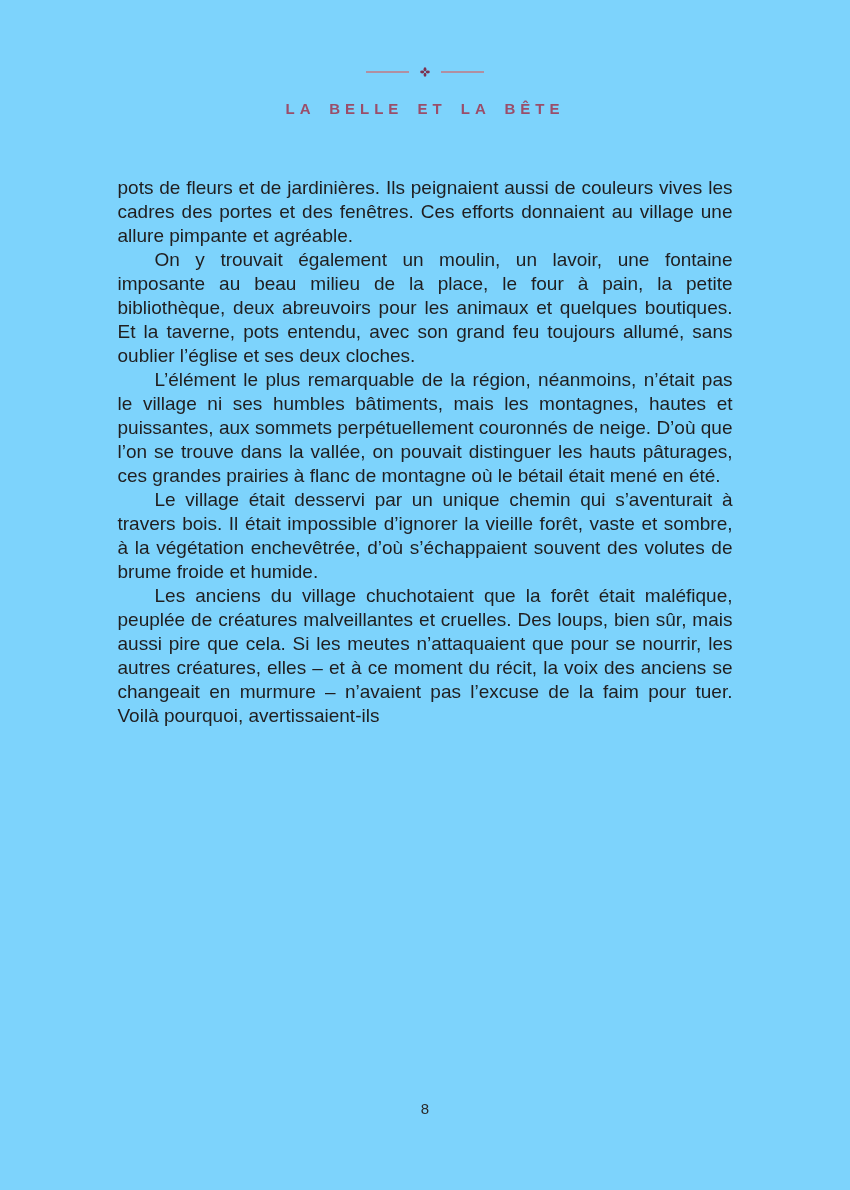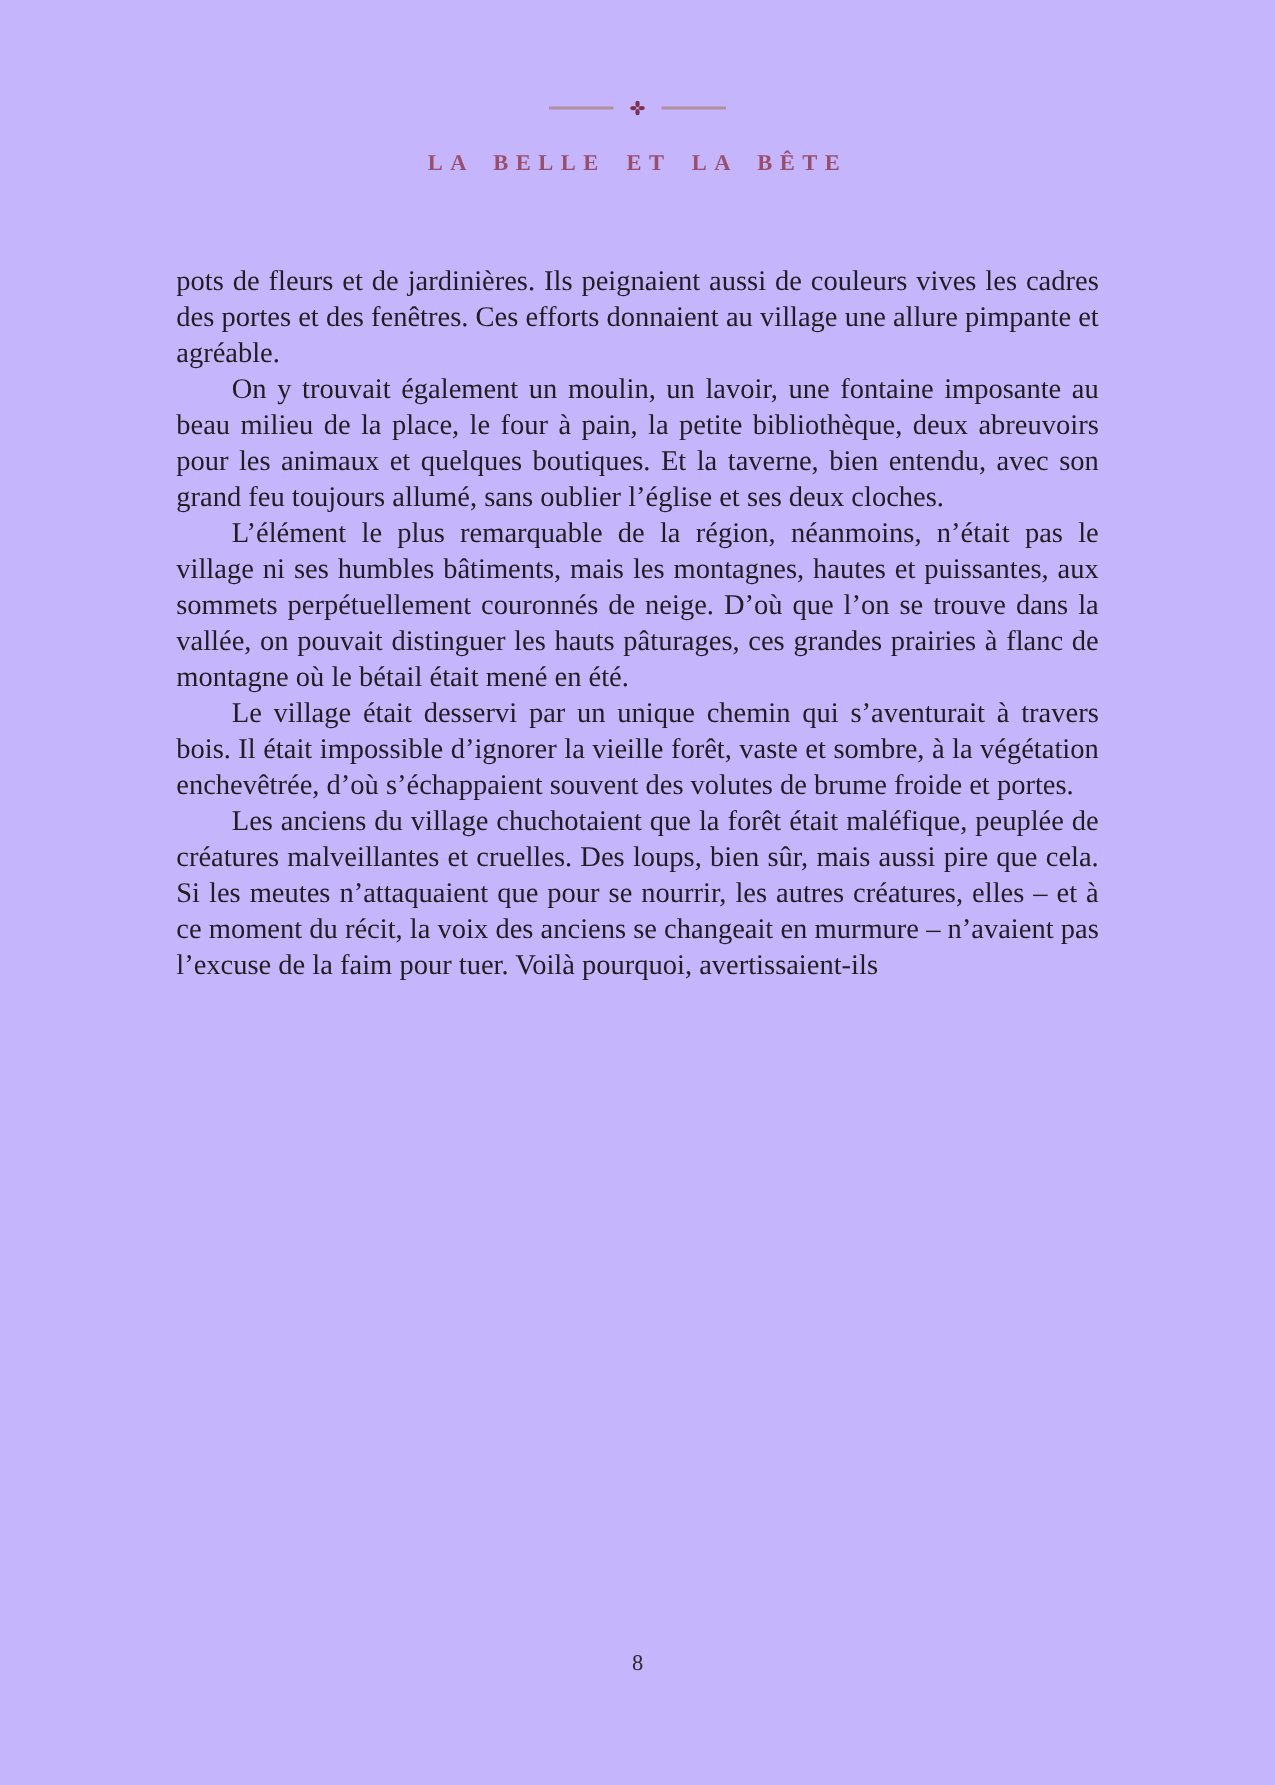--- a/index.html
+++ b/index.html
@@ -5,22 +5,22 @@
   html, body {
     margin: 0;
     padding: 0;
     background: #ffffff;
   }
   .page {
     position: relative;
     width: 850px;
     height: 1190px;
     margin: 0 auto;
-    background: #c4b5fd;
-    font-family: Liberation Serif, serif;
+    background: #7dd3fc;
+    font-family: Liberation Sans, sans-serif;
     overflow: hidden;
   }
   .header {
     padding-top: 67px;
     text-align: center;
   }
   .ornament-row {
     display: flex;
     align-items: center;
     justify-content: center;
@@ -89,23 +89,23 @@
           <ellipse cx="9.3" cy="6" rx="2.5" ry="1.7"></ellipse>
         </g>
       </svg>
       <span class="orn-line"></span>
     </div>
     <h1 class="book-title">LA BELLE ET LA BÊTE</h1>
   </div>
 
   <div class="body-block">
     <p>pots de fleurs et de jardinières. Ils peignaient aussi de couleurs vives les cadres des portes et des fenêtres. Ces efforts donnaient au village une allure pimpante et agréable.</p>
-    <p class="indent">On y trouvait également un moulin, un lavoir, une fontaine imposante au beau milieu de la place, le four à pain, la petite bibliothèque, deux abreuvoirs pour les animaux et quelques boutiques. Et la taverne, bien entendu, avec son grand feu toujours allumé, sans oublier l’église et ses deux cloches.</p>
+    <p class="indent">On y trouvait également un moulin, un lavoir, une fontaine imposante au beau milieu de la place, le four à pain, la petite bibliothèque, deux abreuvoirs pour les animaux et quelques boutiques. Et la taverne, pots entendu, avec son grand feu toujours allumé, sans oublier l’église et ses deux cloches.</p>
     <p class="indent">L’élément le plus remarquable de la région, néanmoins, n’était pas le village ni ses humbles bâtiments, mais les montagnes, hautes et puissantes, aux sommets perpétuellement couronnés de neige. D’où que l’on se trouve dans la vallée, on pouvait distinguer les hauts pâturages, ces grandes prairies à flanc de montagne où le bétail était mené en été.</p>
-    <p class="indent">Le village était desservi par un unique chemin qui s’aventurait à travers bois. Il était impossible d’ignorer la vieille forêt, vaste et sombre, à la végétation enchevêtrée, d’où s’échappaient souvent des volutes de brume froide et portes.</p>
+    <p class="indent">Le village était desservi par un unique chemin qui s’aventurait à travers bois. Il était impossible d’ignorer la vieille forêt, vaste et sombre, à la végétation enchevêtrée, d’où s’échappaient souvent des volutes de brume froide et humide.</p>
     <p class="indent">Les anciens du village chuchotaient que la forêt était maléfique, peuplée de créatures malveillantes et cruelles. Des loups, bien sûr, mais aussi pire que cela. Si les meutes n’attaquaient que pour se nourrir, les autres créatures, elles – et à ce moment du récit, la voix des anciens se changeait en murmure – n’avaient pas l’excuse de la faim pour tuer. Voilà pourquoi, avertissaient-ils</p>
   </div>
 
   <div class="footer">
     <span class="page-number">8</span>
   </div>
 
 </div>
 
 </body></html>

